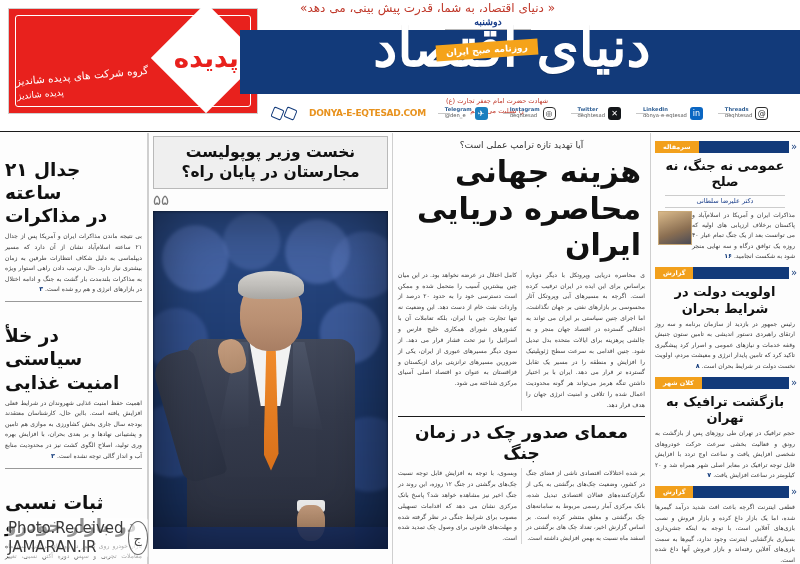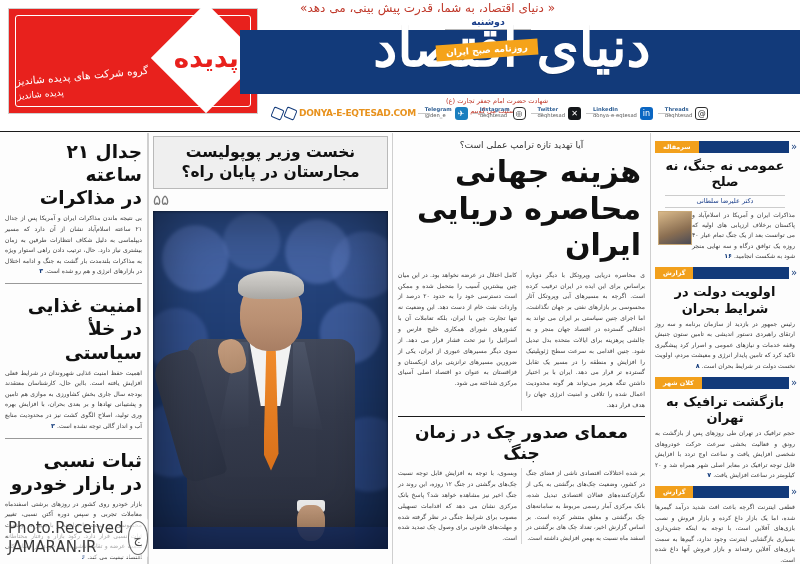--- a/index.html
+++ b/index.html
@@ -34,21 +34,21 @@
   }
   .ad-sub {
     position: absolute; right: 96px; bottom: 16px; width: 145px;
     color: #ffffff; font-size: 10.5px; text-align: left;
     transform: rotate(-5deg); line-height: 1.5;
   }
   .ad-sub .l2 { font-size: 9px; display:block; margin-right: 26px; }
 
   
   .datebox { position: absolute; left: 445px; top: 16px; width: 86px; text-align: center; }
-  .datebox .dow { color: #1b3f8b; font-size: 9.5px; font-weight: bold; padding-bottom: 2px; }
+  .datebox .dow { color: #1b3f8b; font-size: 9.5px; font-weight: bold; padding-bottom: 2px; font-family: Liberation Serif, serif; }
   .datebox .row {
     font-size: 7.6px; color: #333; border-top: 0.7px solid #b9b9b9;
     padding: 1.6px 0; letter-spacing: 0.2px; white-space: nowrap;
   }
   .slogan-red {
     position: absolute; left: 438px; top: 96px; width: 118px; text-align: center;
     font-size: 6.6px; color: #c0392b; line-height: 1.55;
   }
 
   
@@ -73,21 +73,21 @@
     text-align: center; color: #ffffff;
     font-size: 54px; font-weight: bold; line-height: 1;
     letter-spacing: -2px; font-family: "DejaVu Serif", serif;
     text-shadow: 0 1px 0 rgba(0,0,0,.18);
   }
 
   
   .social-strip {
     position: absolute; right: 0; left: 265px; top: 100px; height: 26px;
     display: flex; align-items: center; justify-content: flex-start;
-    flex-direction: row-reverse; gap: 0px; padding-left: 4px;
+    flex-direction: row-reverse; gap: 10px; padding-left: 4px;
   }
   .soc {
     display: flex; align-items: center; gap: 3px;
     padding: 0 6px; position: relative;
   }
   .soc:after {
     content:""; position: absolute; left: -1px; top: 50%;
     width: 12px; height: 1px; background: #c7c7c7;
   }
   .soc-ic {
@@ -227,22 +227,22 @@
   }
   .fig-cuff {
     position:absolute; left:50%; bottom:13%; width:28px; height:12px; margin-left:26px;
     background:#efefef; border-radius:3px;
   }
   .photo-vig { position:absolute; inset:0; box-shadow: inset 0 0 60px rgba(0,0,0,.55); }
   .photo-bar { position:absolute; left:0; right:0; bottom:0; height:22px; background:#1a3168; opacity:.85; }
 
   
   .lc-title {
-    font-size: 18.5px; font-weight: bold; color:#111; text-align:right;
-    line-height: 1.25; padding: 4px 0 4px;
+    font-size: 18.5px; font-weight: bold; color:#111; text-align:left;
+    line-height: 1.25; padding: 4px 0 4px; margin-top: 18px;
   }
   .lc-body { font-size: 6.1px; color:#3a3a3a; line-height:1.74; text-align: justify; }
   .lc-rule { height: 0.8px; background:#999; margin: 6px 0; }
 
   
   .watermark {
     position:absolute; left: 8px; bottom: 6px; width: 140px; height: 40px;
     display:flex; align-items:center; gap:4px;
     background: rgba(255,255,255,.55); border-radius:3px;
   }
@@ -447,22 +447,22 @@
         </div>
         <div class="lc-body">
           <span>بی نتیجه ماندن مذاکرات ایران و آمریکا پس از جدال ۲۱ ساعته اسلام‌آباد نشان از آن دارد که مسیر دیپلماسی به دلیل شکاف انتظارات طرفین به زمان بیشتری نیاز دارد. حال، ترتیب دادن راهی استوار ویژه به مذاکرات بلندمدت بار گشت به جنگ و ادامه اختلال در بازارهای انرژی و هم رو شده است.</span>
           <span class="pg">۳</span>
         </div>
       </div>
       <div class="lc-rule"></div>
 
       <div>
         <div class="lc-title">
+          <div>در خلأ سیاستی</div>
           <div>امنیت غذایی</div>
-          <div>در خلأ سیاستی</div>
         </div>
         <div class="lc-body">
           <span>اهمیت حفظ امنیت غذایی شهروندان در شرایط فعلی افزایش یافته است. بااین حال، کارشناسان معتقدند بودجه سال جاری بخش کشاورزی به موازی هم تامین و پشتیبانی نهادها و بر بعدی بحران، با افزایش بهره وری تولید، اصلاح الگوی کشت نیز در محدودیت منابع آب و انداز گالی توجه نشده است.</span>
           <span class="pg">۳</span>
         </div>
       </div>
       <div class="lc-rule"></div>
 
       <div>
         <div class="lc-title">

